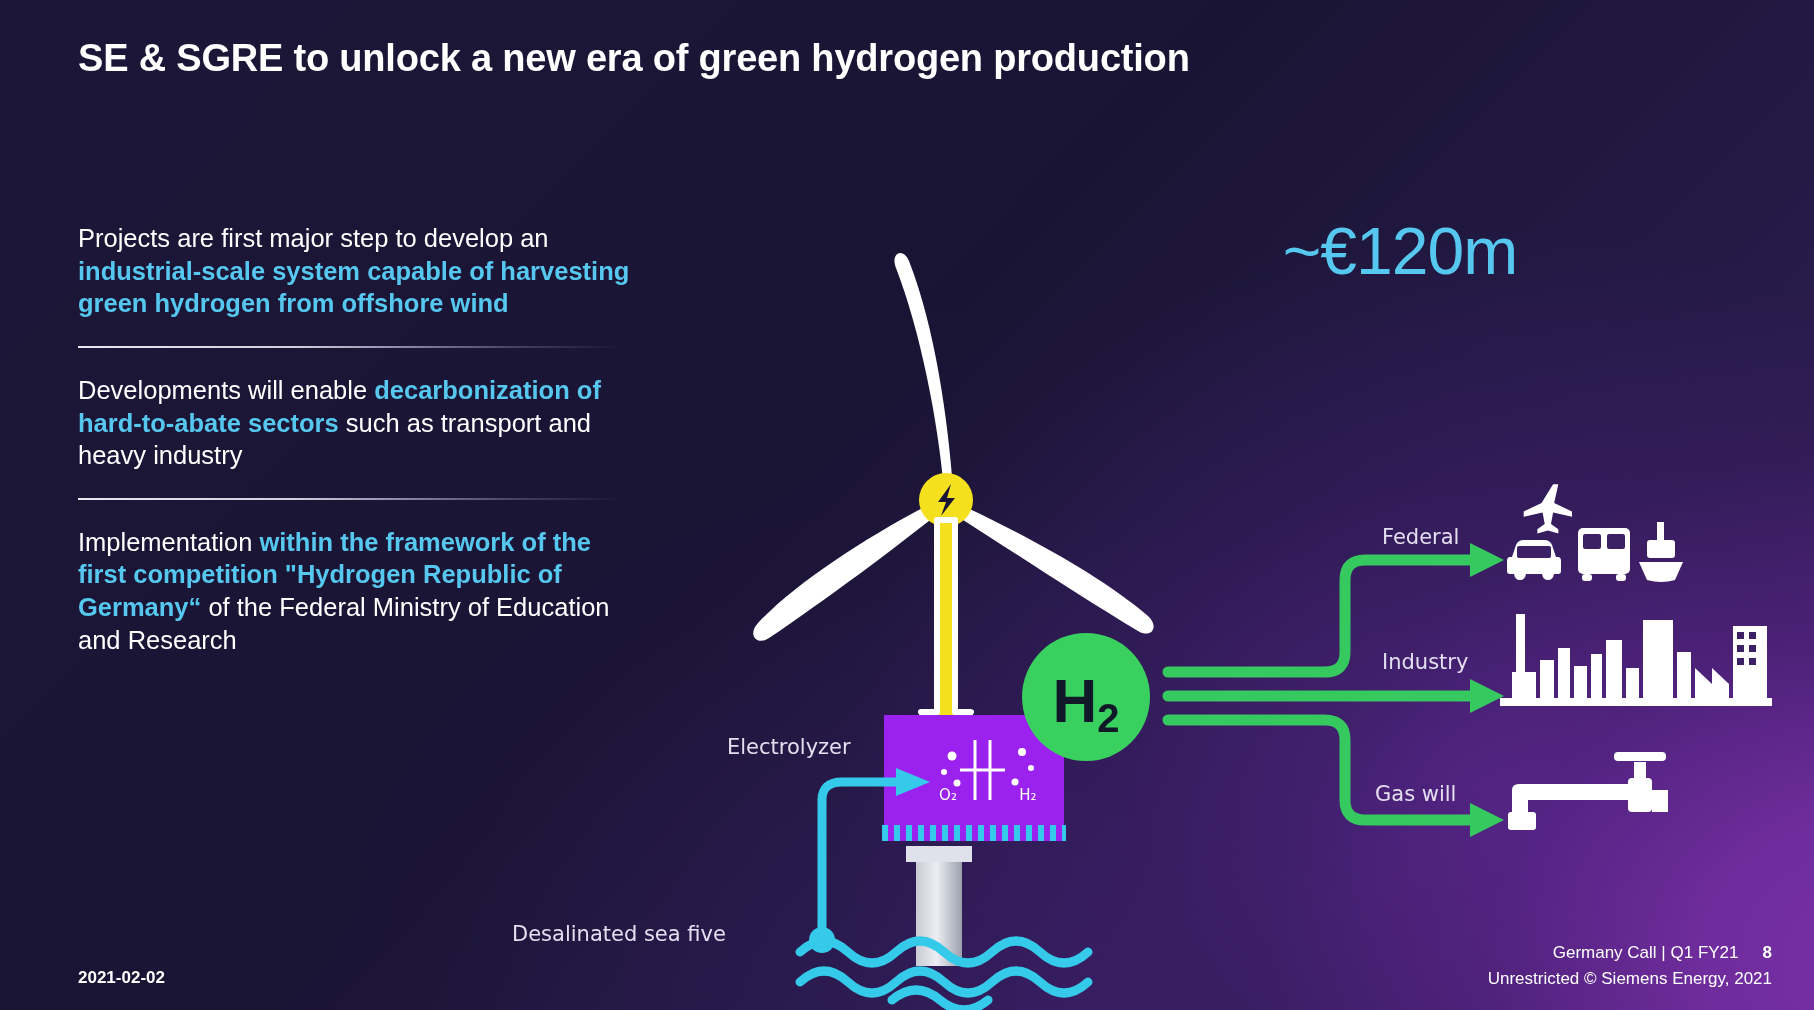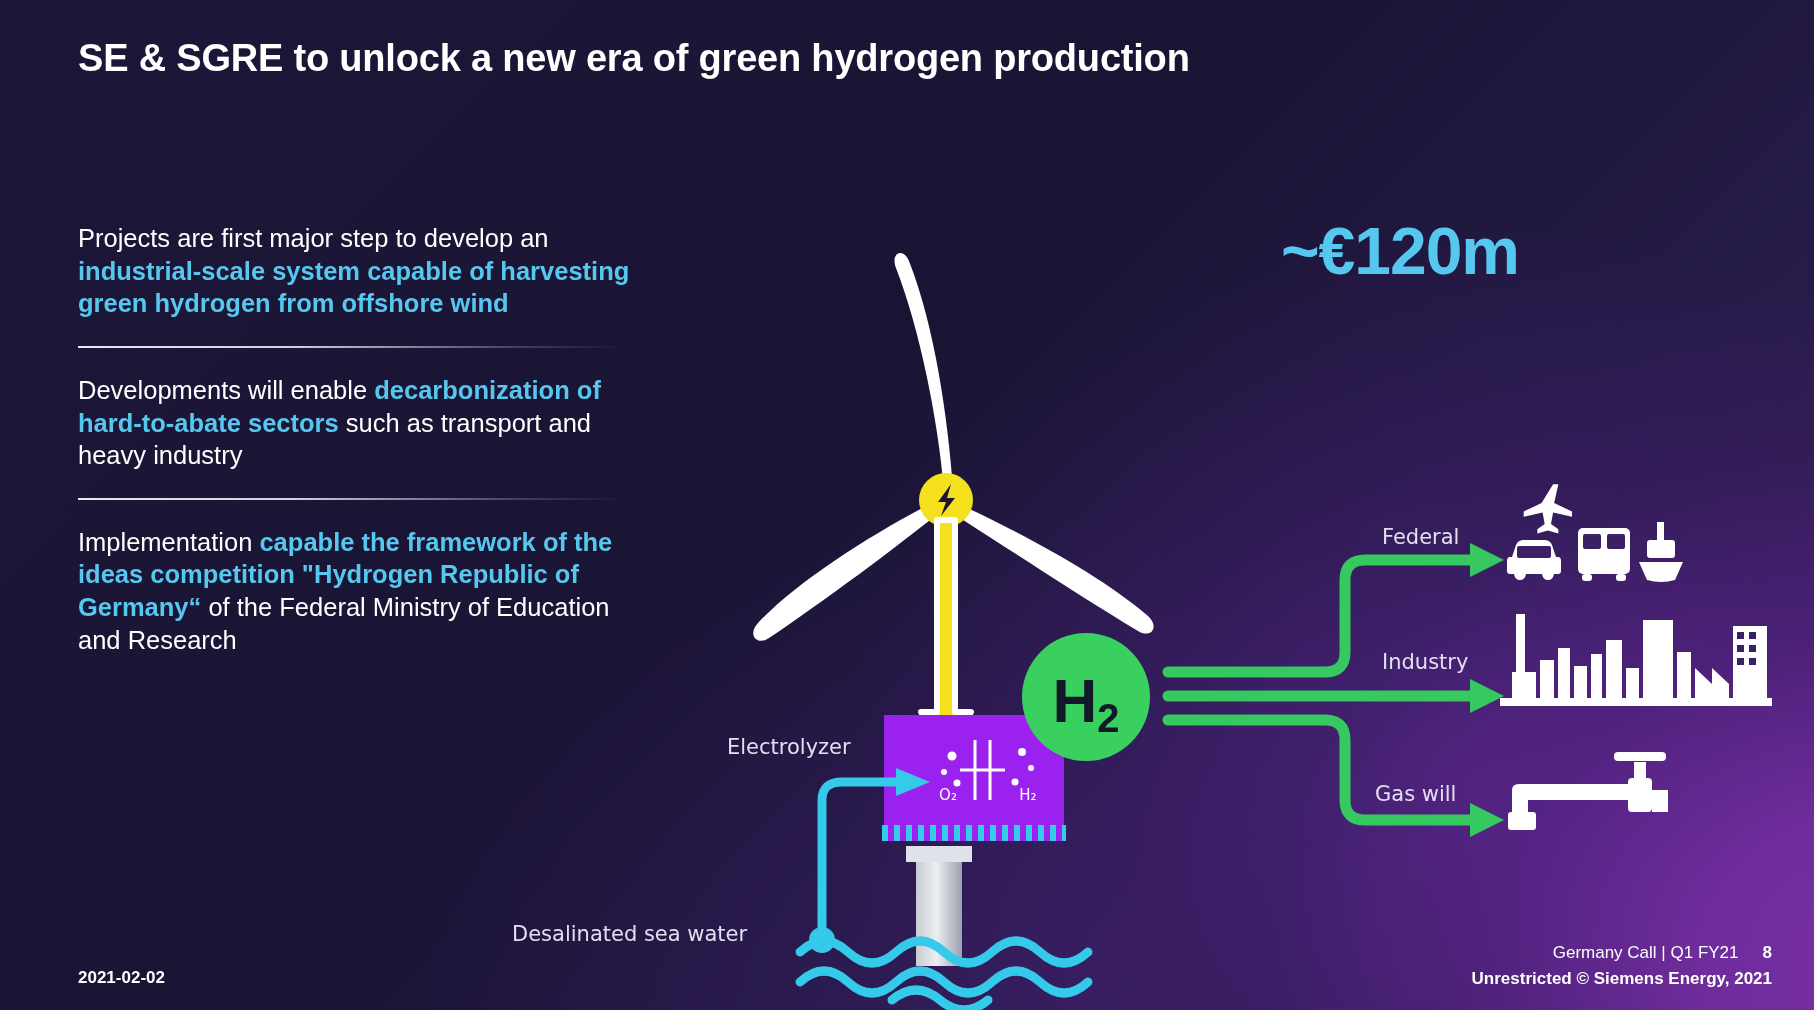--- a/index.html
+++ b/index.html
@@ -64,21 +64,21 @@
   
   .right-head {
     position: absolute;
     left: 1110px;
     top: 218px;
     width: 580px;
     text-align: center;
   }
   .big-number {
     font-size: 66px;
-    font-weight: bold;
+    font-weight: normal;
     color: #56c8ef;
     line-height: 1.02;
     letter-spacing: -1px;
   }
   .sub-head {
     margin-top: 12px;
     font-size: 29px;
     font-weight: bold;
     line-height: 1.26;
     color: #ffffff;
@@ -126,21 +126,21 @@
     font-size: 17px;
     line-height: 1.55;
     color: #ffffff;
   }
   .footer-line1 { font-weight: normal; }
   .footer-page {
     display: inline-block;
     font-weight: bold;
     margin-left: 24px;
   }
-  .footer-line2 { font-weight: bold; }
+  .footer-line2 { font-weight: normal; }
 </style>
 </head>
 <body>
 
 <div id="slide">
 
   <svg id="diagram" viewBox="0 0 1814 1010">
     <defs>
       <linearGradient id="towerGrad" x1="0" y1="0" x2="1" y2="0">
         <stop offset="0%" stop-color="#c9cbd4"></stop>
@@ -314,30 +314,30 @@
 
     <div class="divider"></div>
 
     <div class="bullet b2-wrap">
       <span>Developments will enable </span><span class="hl">decarbonization of hard-to-abate sectors</span><span> such as transport and heavy industry</span>
     </div>
 
     <div class="divider"></div>
 
     <div class="bullet b3-wrap">
-      <span>Implementation </span><span class="hl">capable the framework of the ideas competition "Hydrogen Republic of Germany“</span><span> of the Federal Ministry of Education and Research</span>
+      <span>Implementation </span><span class="hl">within the framework of the first competition "Hydrogen Republic of Germany“</span><span> of the Federal Ministry of Education and Research</span>
     </div>
   </div>
 
   <div class="right-head">
     <div class="big-number">~€120m</div>
   </div>
 
   <div class="diag-label" id="label-electrolyzer">Electrolyzer</div>
-  <div class="diag-label" id="label-seawater">Desalinated sea water</div>
+  <div class="diag-label" id="label-seawater">Desalinated sea five</div>
   <div class="diag-label" id="label-mobility">Federal</div>
   <div class="diag-label" id="label-industry">Industry</div>
   <div class="diag-label" id="label-gasgrid">Gas will</div>
 
   <div class="footer-date">2021-02-02</div>
   <div class="footer-right">
     <div class="footer-line1">
       <span>Germany Call | Q1 FY21</span><span class="footer-page">8</span>
     </div>
     <div class="footer-line2">Unrestricted © Siemens Energy, 2021</div>

